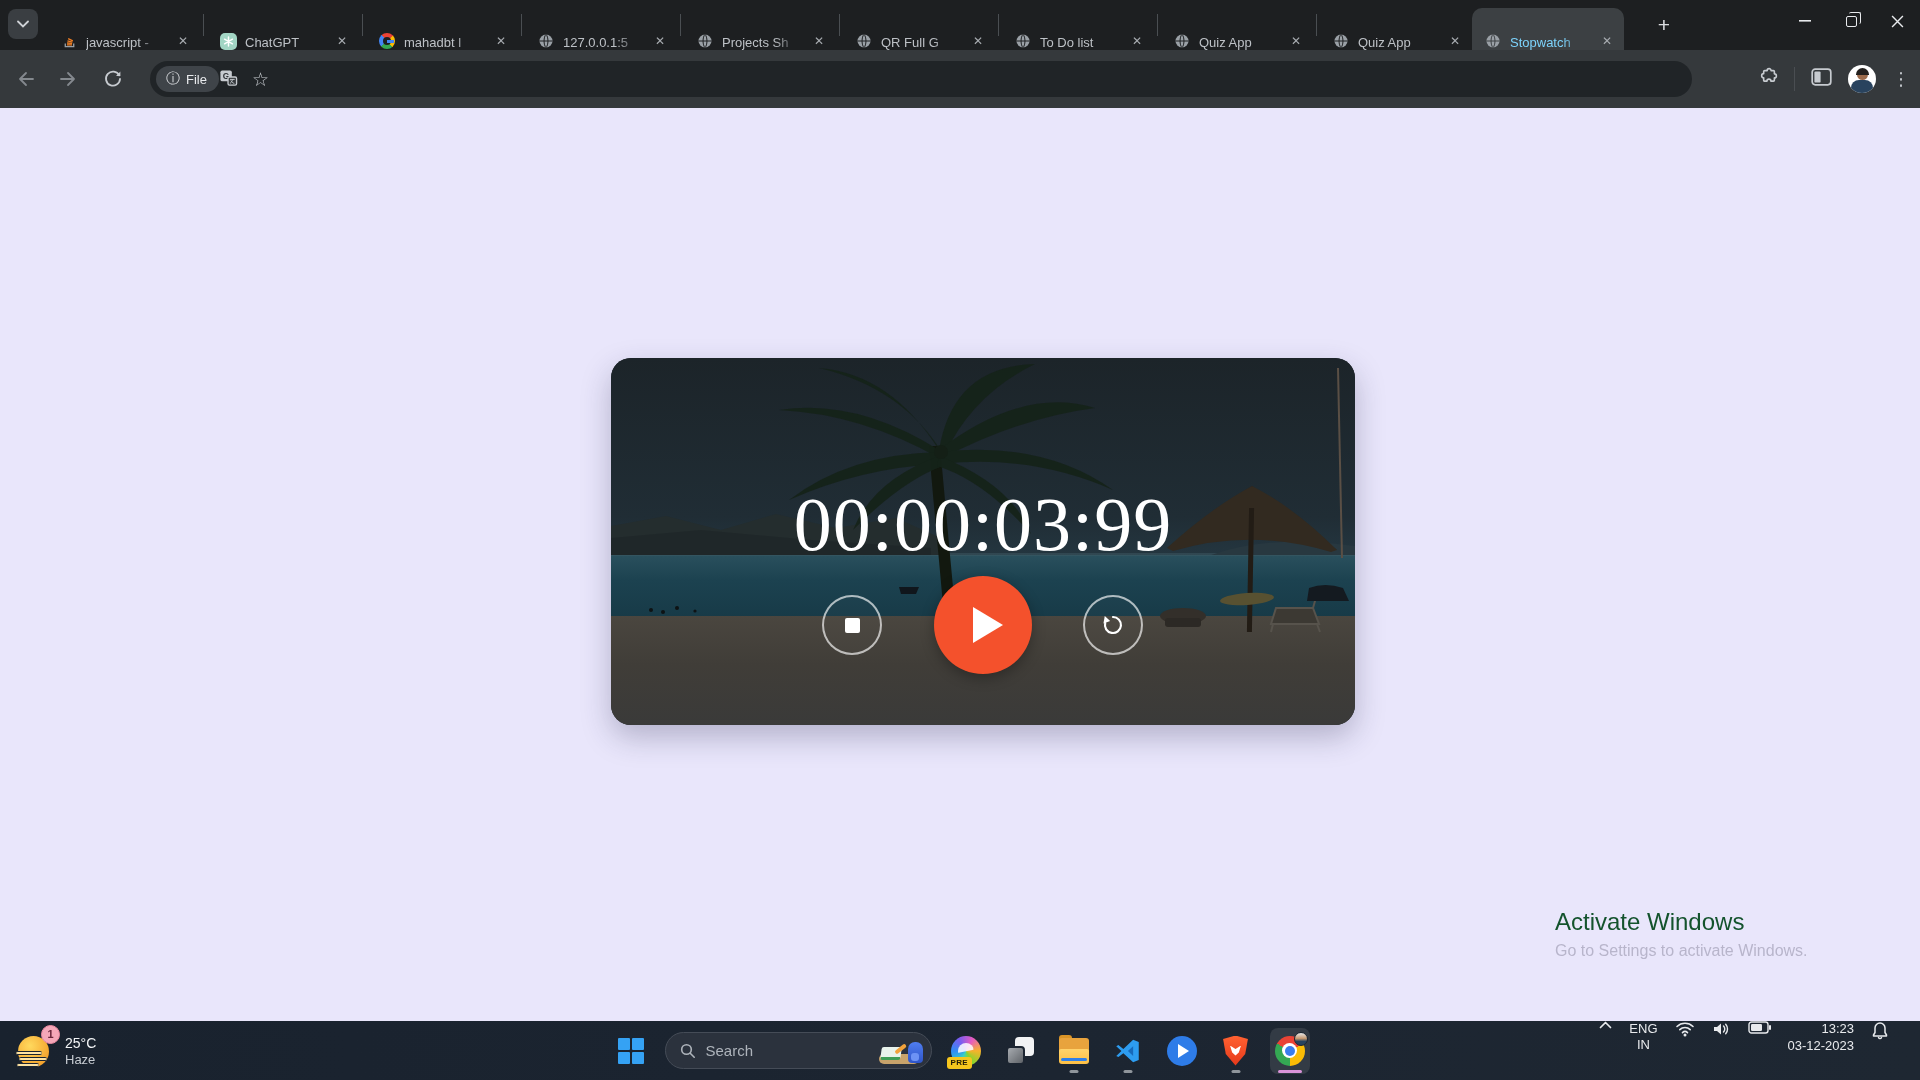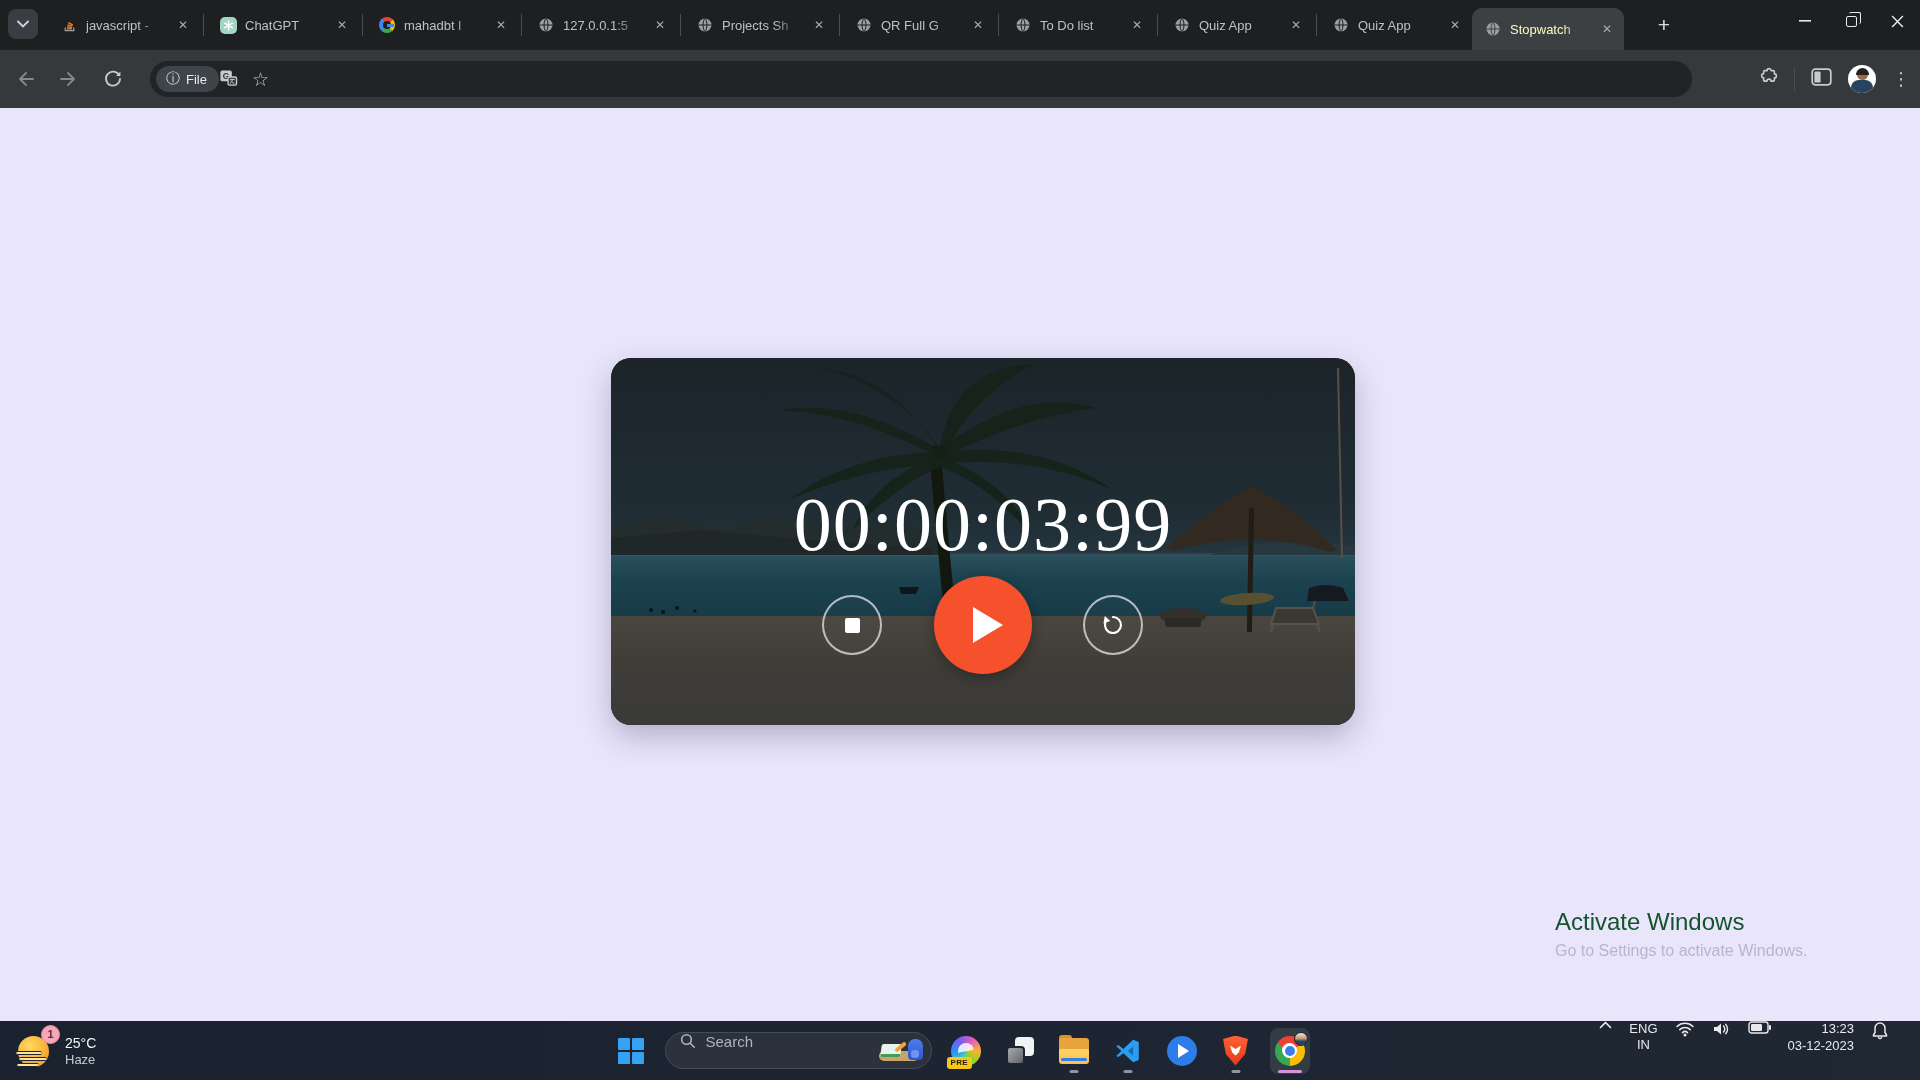--- a/index.html
+++ b/index.html
@@ -4,25 +4,25 @@
 <style>
   *{box-sizing:border-box;margin:0;padding:0}
   html,body{width:1920px;height:1080px;overflow:hidden;background:#000}
   body{font-family:"Liberation Sans",sans-serif}
   .screen{position:absolute;inset:0;width:1920px;height:1080px;overflow:hidden}
 
   
   .tabbar{position:absolute;left:0;top:0;width:1920px;height:50px;background:#1d1f21;display:flex;align-items:flex-end}
   .tab-search-btn{position:absolute;left:8px;top:9px;width:30px;height:30px;border-radius:8px;background:#3a3e42;color:#cfd2d6;display:flex;align-items:center;justify-content:center;font-size:13px}
   .tabs{position:absolute;left:48px;top:0;height:50px;display:flex;align-items:center}
-  .tab{width:152px;height:50px;display:flex;align-items:center;padding:0 8px 0 12px;gap:8px;position:relative}
+  .tab{width:152px;height:50px;display:flex;align-items:flex-end;padding:0 8px 0 12px;gap:8px;position:relative}
   .tab.active{height:42px;margin-top:8px;background:#3c4043;border-radius:10px 10px 0 0}
   .tab-title{flex:1;font-size:13px;color:#bdc1c6;white-space:nowrap;overflow:hidden;
     -webkit-mask-image:linear-gradient(90deg,#000 65%,transparent 98%);mask-image:linear-gradient(90deg,#000 65%,transparent 98%)}
-  .tab.active .tab-title{color:#fef9c3}
+  .tab.active .tab-title{color:#7dd3fc}
   .tab-close{width:18px;height:18px;border-radius:50%;color:#a8acb1;font-size:12px;display:flex;align-items:center;justify-content:center;flex:0 0 auto}
   .tab-sep{width:1px;height:22px;background:#4a4e52;margin:0 3px;flex:0 0 auto}
   .fav{width:18px;height:18px;flex:0 0 auto;display:flex;align-items:center;justify-content:center;position:relative}
   .newtab{position:absolute;left:1650px;top:11px;width:28px;height:28px;border-radius:6px;color:#dadce0;font-size:21px;font-weight:300;display:flex;align-items:center;justify-content:center}
   .wincontrols{position:absolute;right:0;top:0;height:42px;display:flex}
   .winbtn{width:46px;height:42px;display:flex;align-items:center;justify-content:center;color:#e8eaed;font-size:14px}
   .restore-glyph{width:11px;height:11px;border:1.4px solid #e8eaed;border-radius:2px;position:relative}
   .restore-glyph::before{content:"";position:absolute;left:2px;top:-4.5px;width:11px;height:11px;border:1.4px solid #e8eaed;border-left:none;border-bottom:none;border-radius:2px}
 
   
@@ -84,21 +84,21 @@
   .wbadge{position:absolute;right:-4px;top:-6px;width:19px;height:19px;border-radius:50%;background:#f5a7b8;border:1.5px solid #ee8ba2;color:#69273b;font-size:11px;font-weight:700;display:flex;align-items:center;justify-content:center}
   .wtext .temp{font-size:14px;color:#f2f4f6}
   .wtext .cond{font-size:13px;color:#c7ccd2;margin-top:1px}
   .task-center{position:absolute;left:0;right:0;top:0;height:59px;display:flex;align-items:center;justify-content:center;gap:14px}
   .tcell{width:40px;height:46px;display:flex;align-items:center;justify-content:center;position:relative;border-radius:8px}
   .run-dash{position:absolute;bottom:1px;left:50%;transform:translateX(-50%);width:9px;height:3px;border-radius:2px;background:#8f959b}
   .tcell.chrome-cell{background:#333b45}
   .run-dash.active-dash{width:24px;background:#d993d9}
   .startlogo{width:26px;height:26px;display:grid;grid-template-columns:12px 12px;grid-template-rows:12px 12px;gap:2px}
   .startlogo span{background:#35a2f4;border-radius:1px}
-  .searchpill{width:267px;height:37px;border-radius:19px;background:#2b323d;border:1px solid #454c57;display:flex;align-items:flex-start;padding:0 6px 0 14px;gap:10px}
+  .searchpill{width:267px;height:37px;border-radius:19px;background:#2b323d;border:1px solid #454c57;display:flex;align-items:center;padding:0 6px 0 14px;gap:10px}
   .searchpill .ph{flex:1;font-size:15px;color:#aeb4bb}
   .sgfx{width:46px;height:30px;position:relative;flex:0 0 auto}
   .sgfx .desk{position:absolute;left:0;bottom:2px;width:40px;height:10px;border-radius:5px;background:#c8a36b}
   .sgfx .book{position:absolute;left:2px;bottom:6px;width:20px;height:13px;background:#e9f3ec;border-radius:2px;transform:skewX(-8deg);border-bottom:3px solid #3f9e57}
   .sgfx .pencil{position:absolute;left:15px;bottom:15px;width:13px;height:3.5px;background:#f2a33c;border-radius:2px;transform:rotate(-38deg)}
   .sgfx .bag{position:absolute;right:2px;bottom:3px;width:15px;height:21px;border-radius:7px 7px 4px 4px;background:linear-gradient(180deg,#4f7df0,#2f55c8)}
   .sgfx .bagpocket{position:absolute;right:5.5px;bottom:5px;width:8px;height:8px;border-radius:3px;background:#6d93f5}
   .copilot{width:30px;height:30px;border-radius:50%;background:conic-gradient(from 210deg,#38d0c5,#2f8df5,#7a5cf0,#e65bc0,#f6b32b,#89d42c,#38d0c5);position:relative}
   .copilot::before{content:"";position:absolute;inset:7px;border-radius:50%;background:rgba(255,255,255,.85);clip-path:polygon(0 0,100% 0,100% 45%,0 65%)}
   .prebadge{position:absolute;left:-4px;bottom:-3px;background:#f6c61d;color:#231c05;font-size:8px;font-weight:700;padding:1.5px 4px;border-radius:3px;letter-spacing:.3px}

